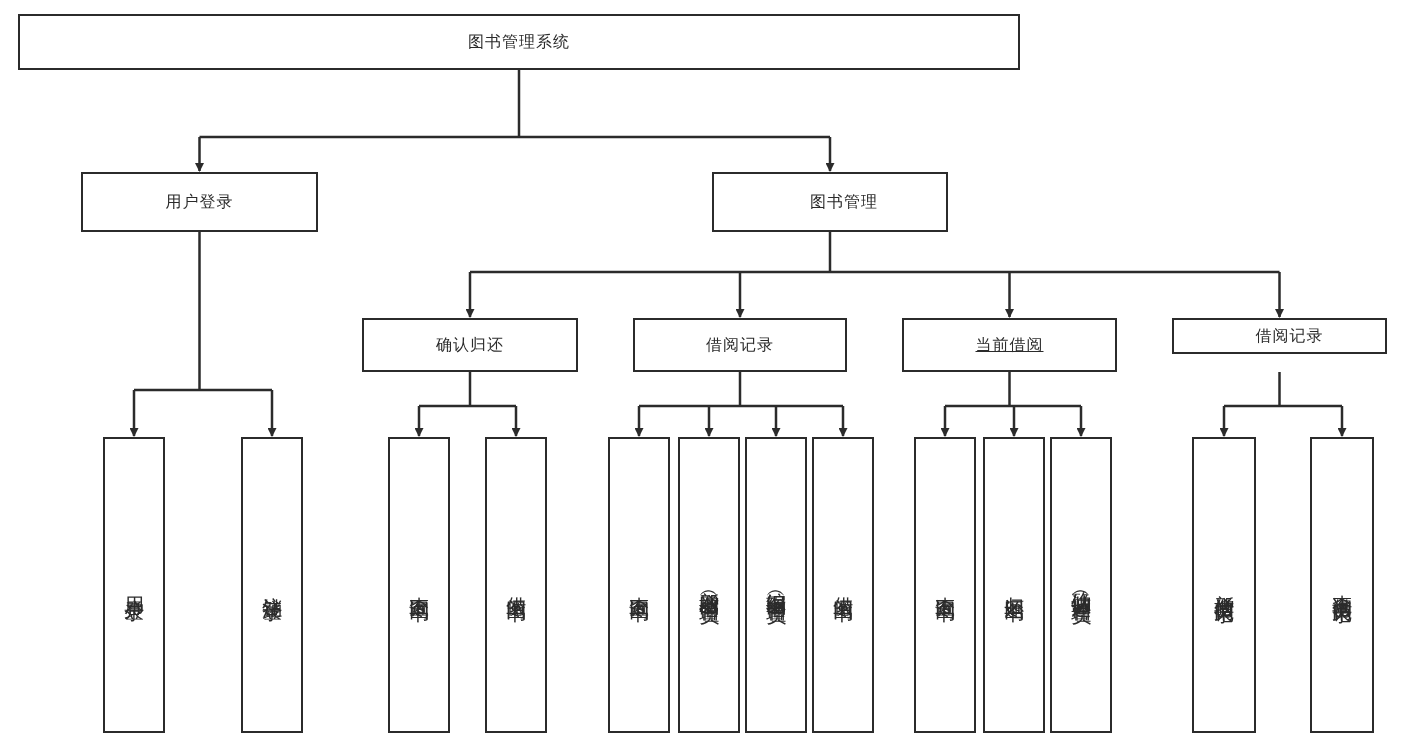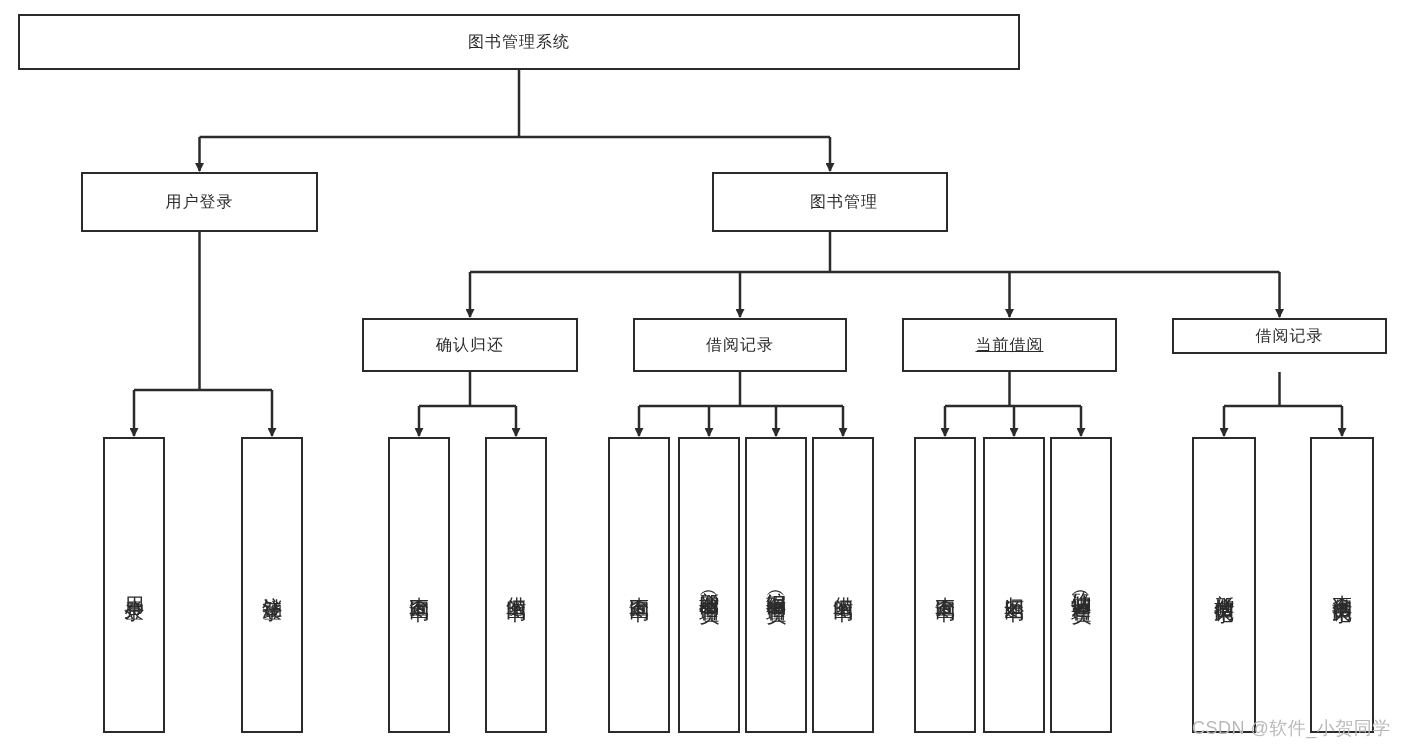--- a/index.html
+++ b/index.html
@@ -164,14 +164,13 @@
         <span class="vtxt">确认归还（管理员）</span>
       </div>
       <div class="node vert" style="left: 1192px; top: 437px; width: 64px; height: 296px;">
         <span class="vtxt">新增借阅记录</span>
       </div>
       <div class="node vert" style="left: 1310px; top: 437px; width: 64px; height: 296px;">
         <span class="vtxt">查询借阅记录</span>
       </div>
     </div>
 
-  <div class="watermark" style="left: 1192px; top: 716px;">CSDN @软件_小贺同学</div>
 </div>
 
 </body></html>

